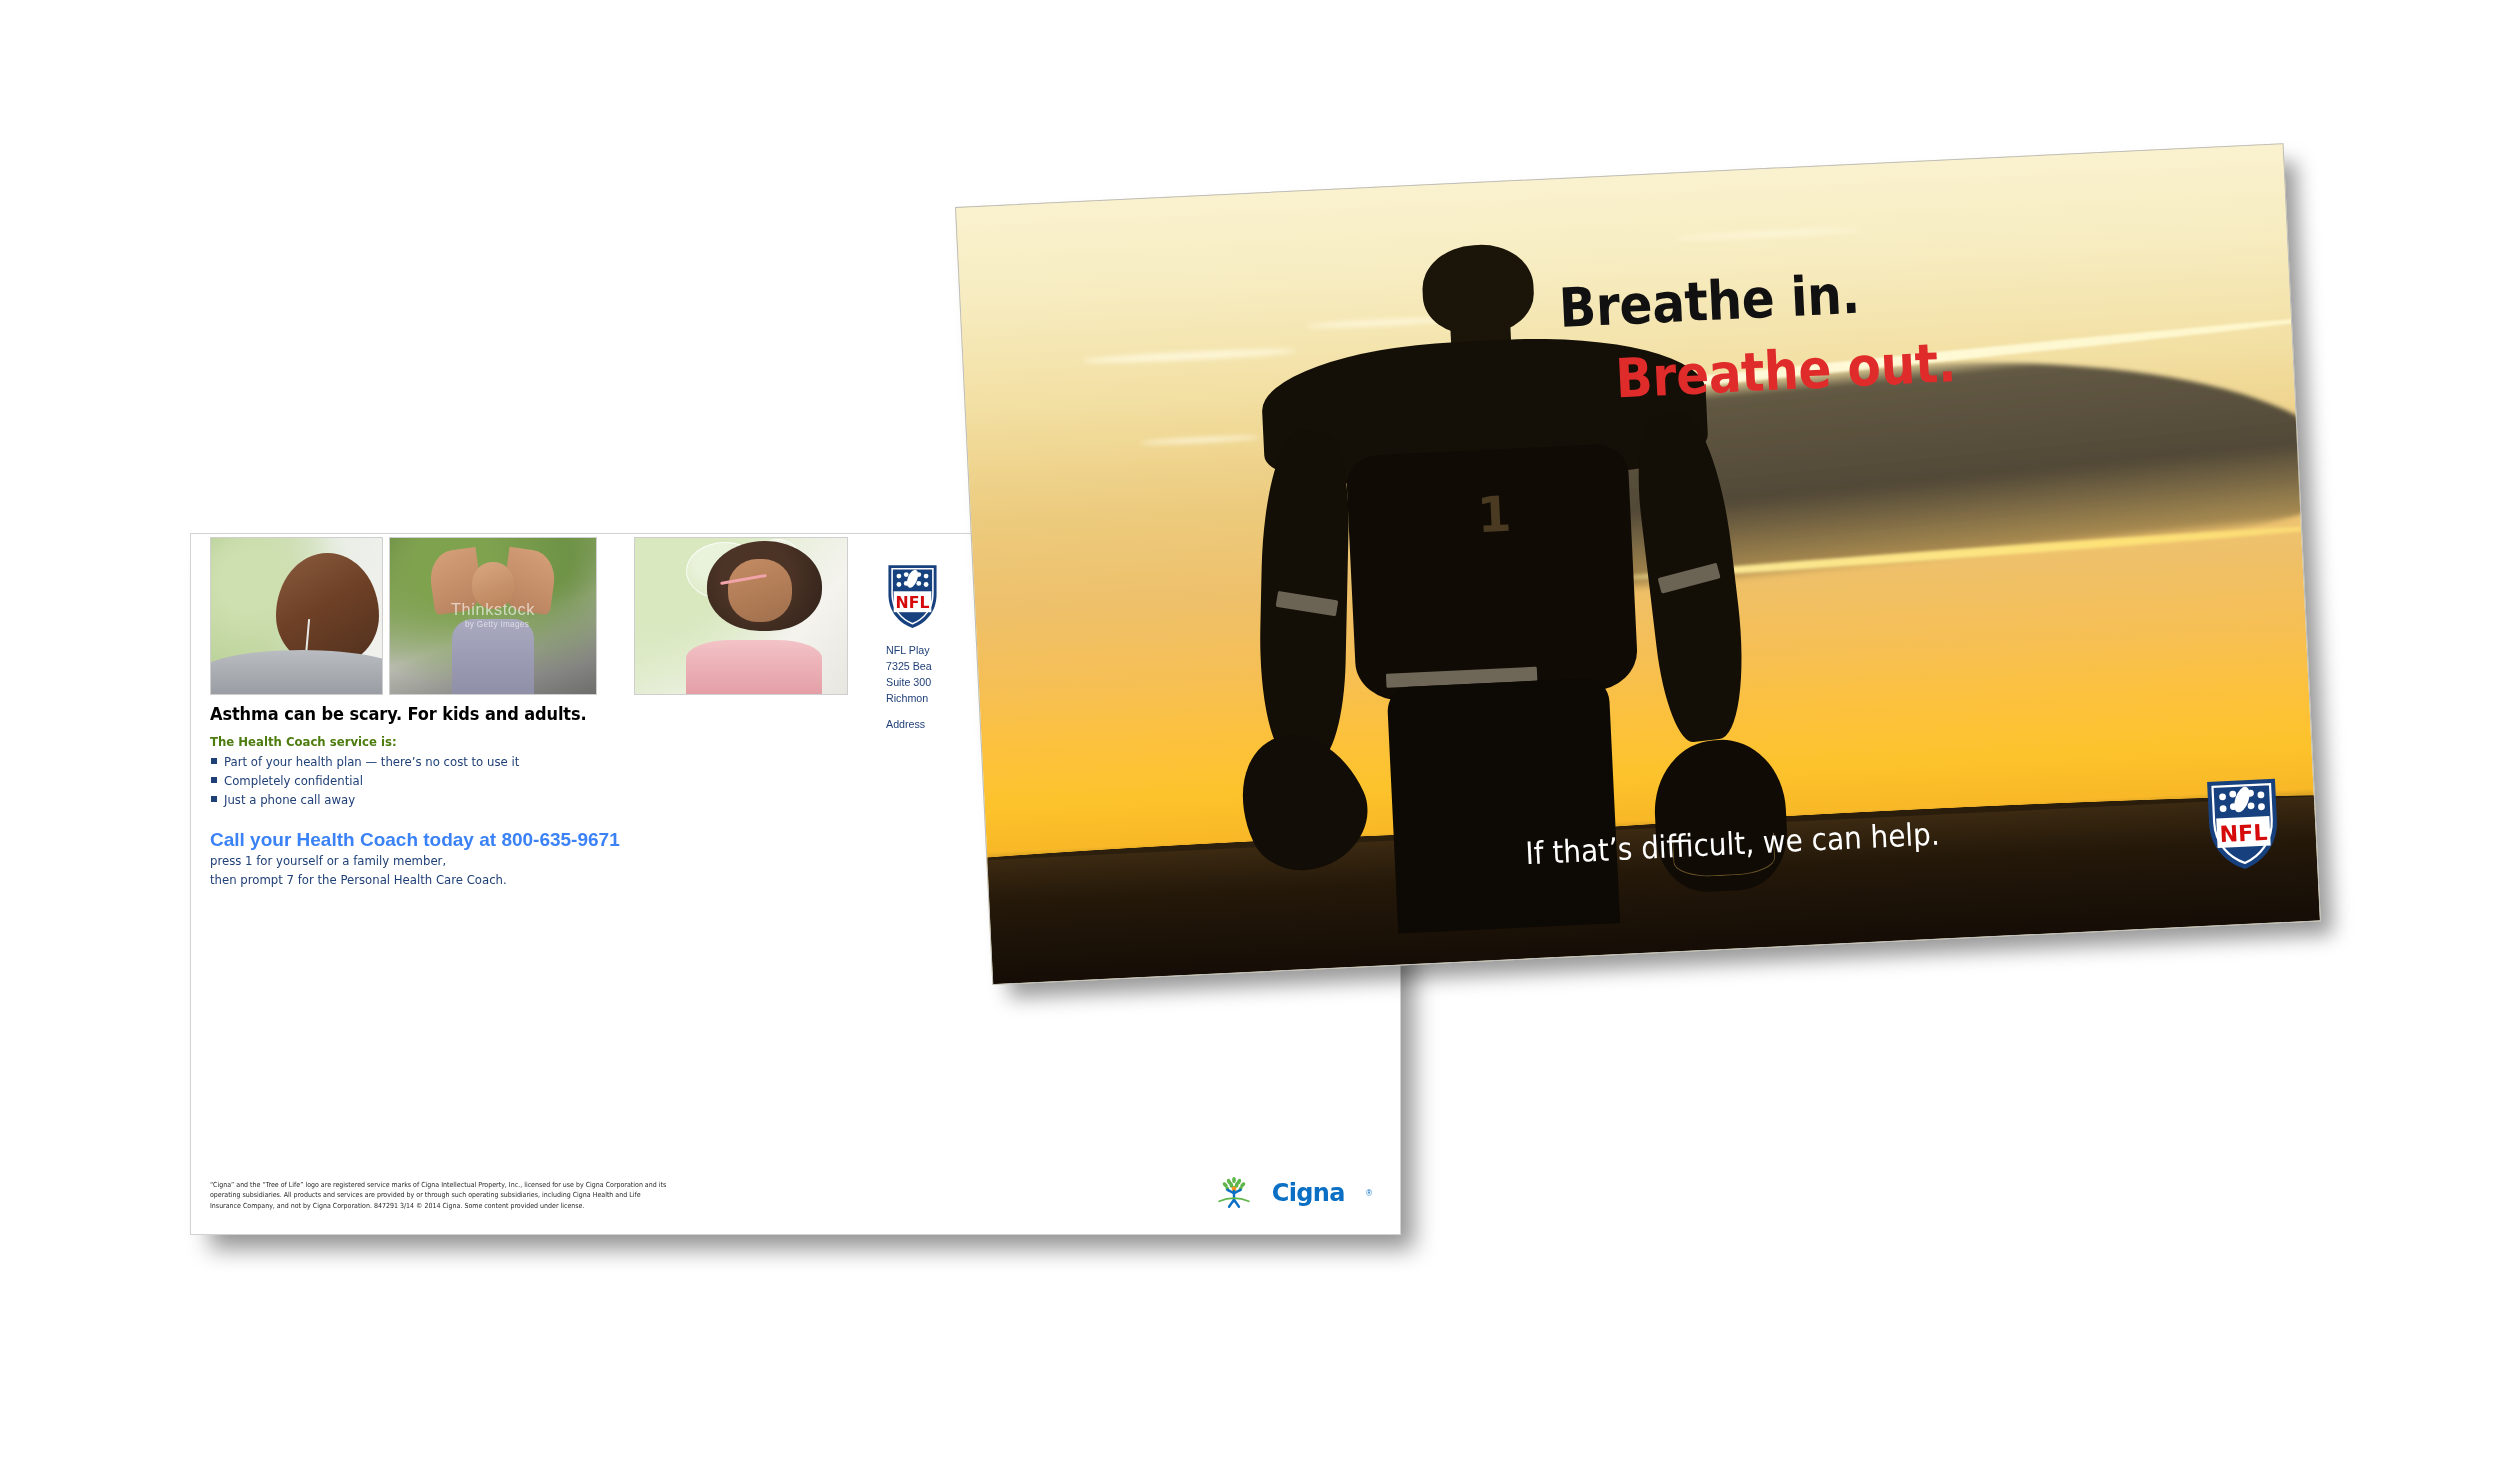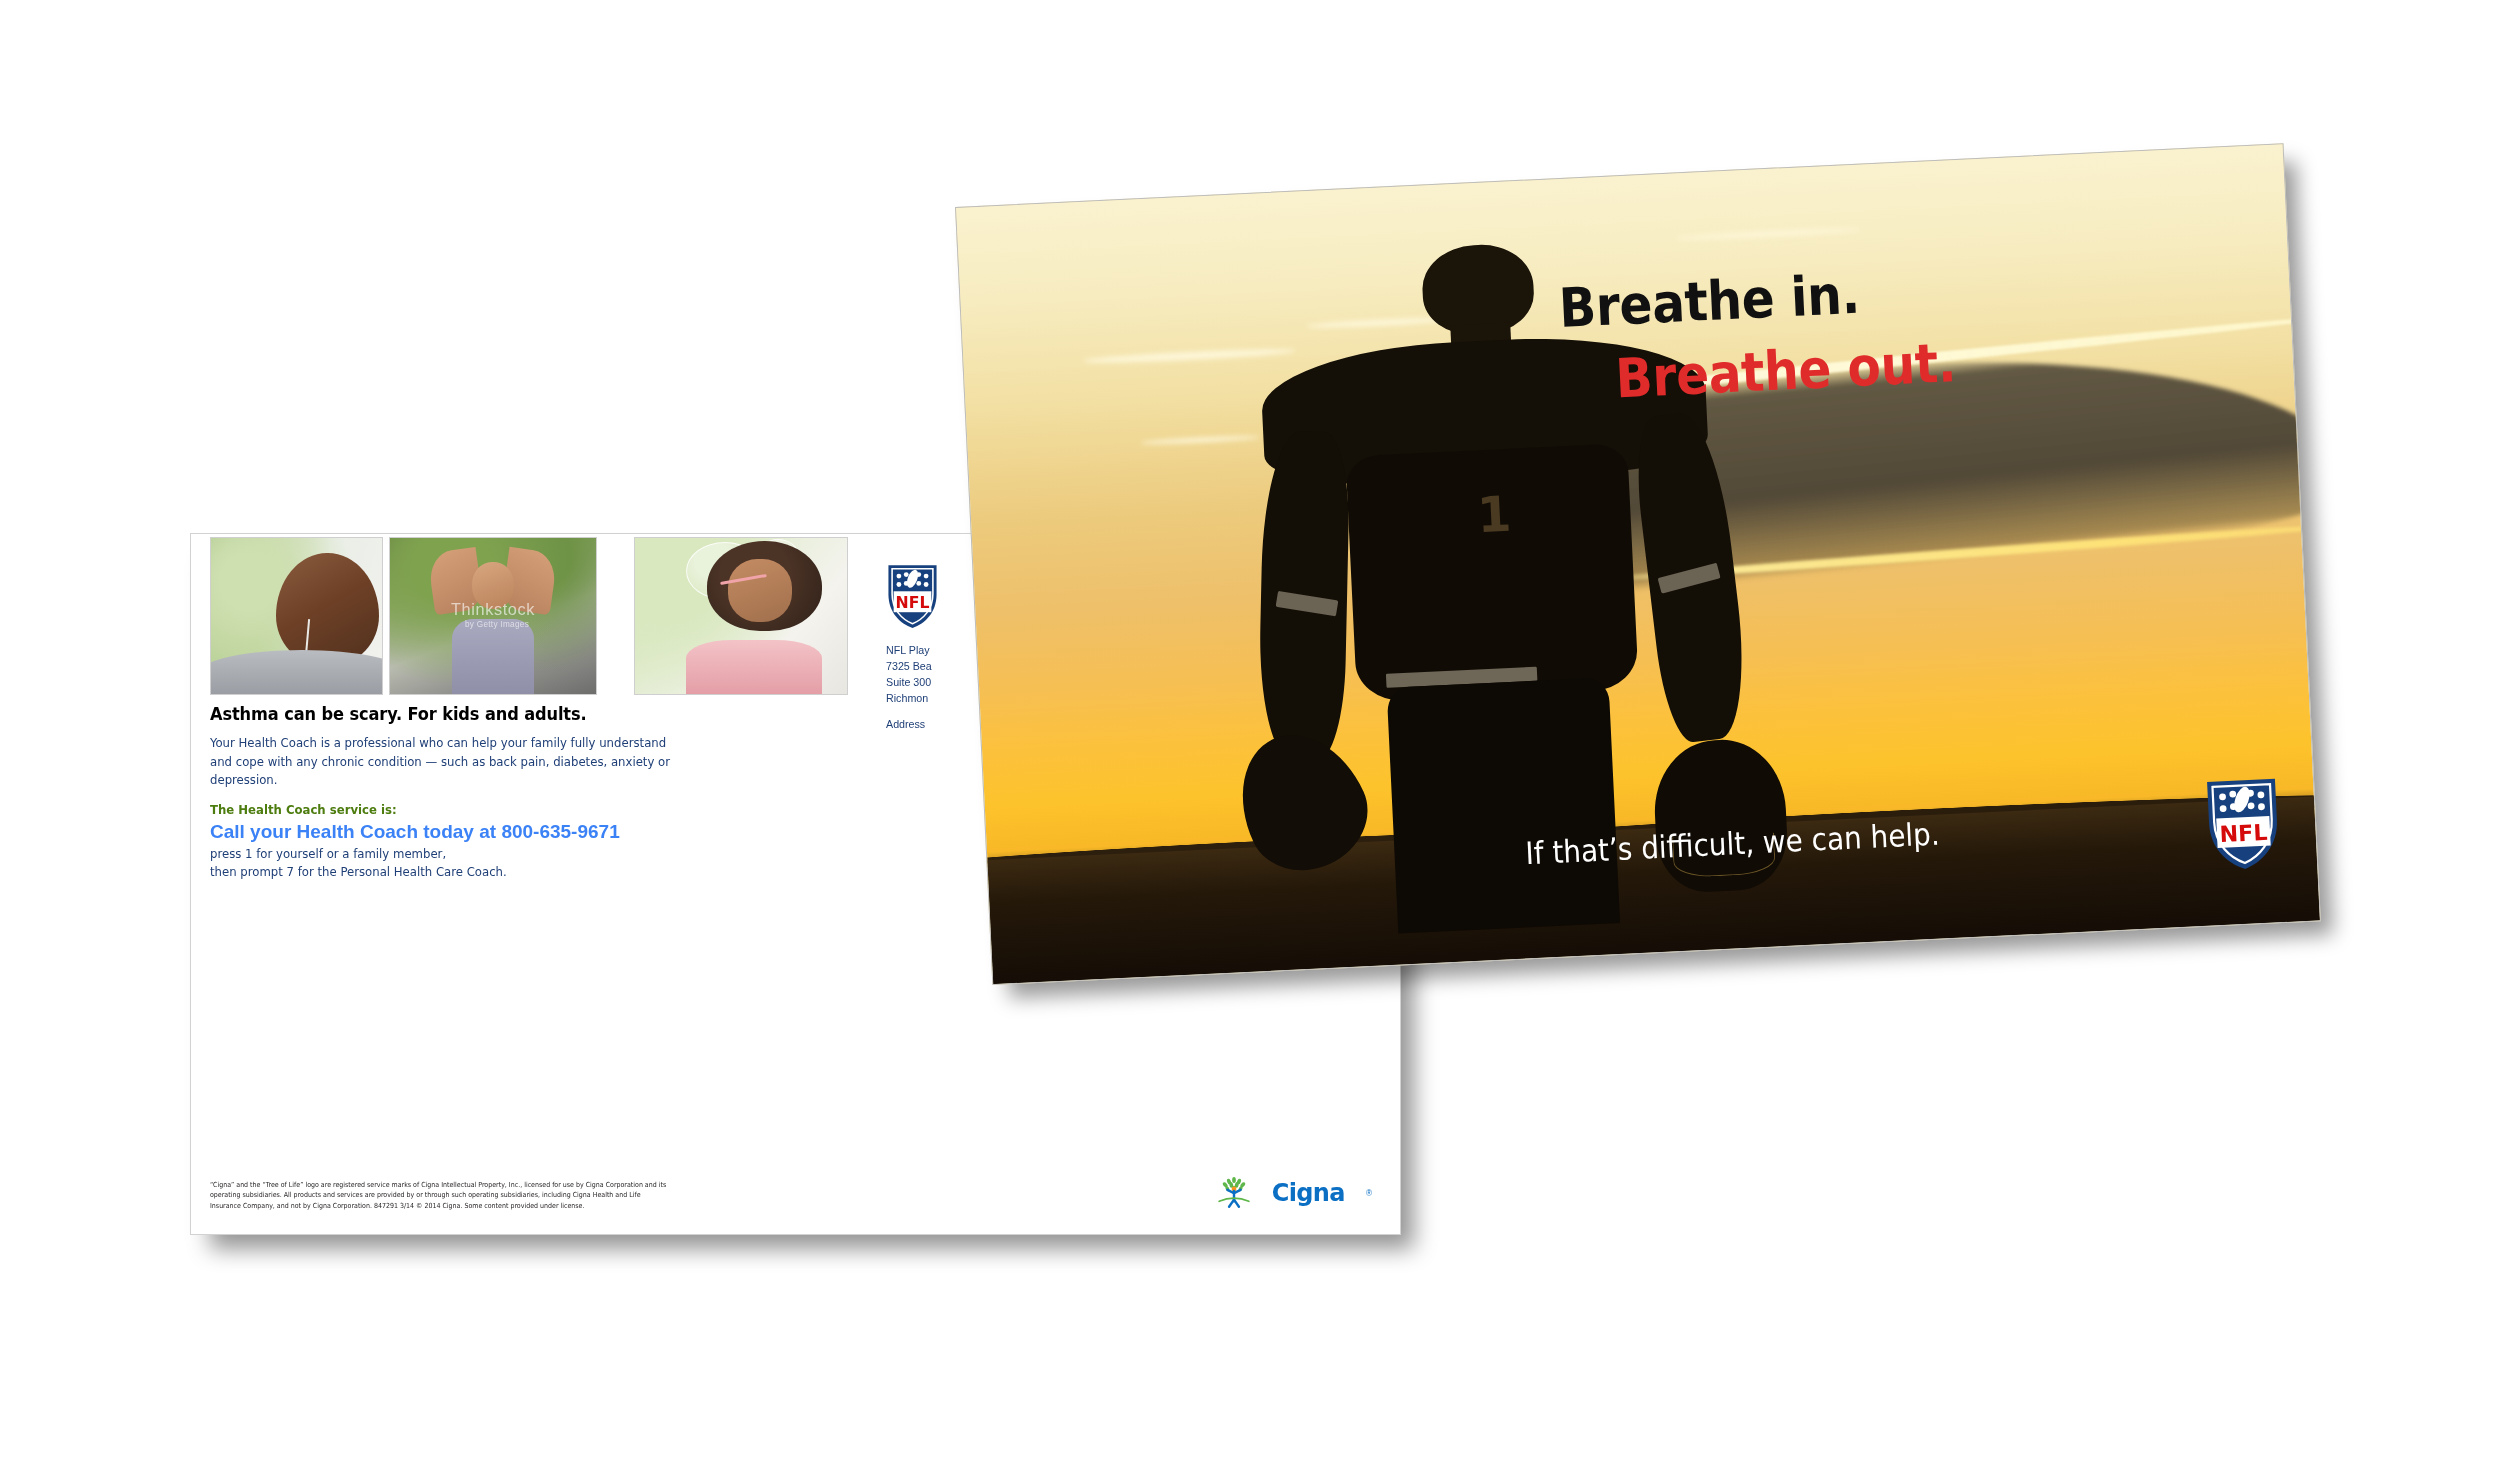--- a/index.html
+++ b/index.html
@@ -233,23 +233,27 @@
         <div>7325 Bea</div>
         <div>Suite 300</div>
         <div>Richmon</div>
         <span class="gap"></span>
         <div>Address</div>
       </div>
     </div>
 
     <div class="back-body">
       <p class="headline-red">Asthma can be scary. For kids and adults.</p>
-      <p class="body-blue">Your Health Coach is a professional who can help your family fully understand and cope with any chronic condition — such as back pain, diabetes, anxiety or depression.</p>
 
       <p class="sub-bold">The Health Coach service is:</p>
+      <ul class="bullets">
+        <li><span class="sq"></span><span>Part of your health plan — there’s no cost to use it</span></li>
+        <li><span class="sq"></span><span>Completely confidential</span></li>
+        <li><span class="sq"></span><span>Just a phone call away</span></li>
+      </ul>
 
       <p class="cta-bold">Call your Health Coach today at 800-635-9671</p>
       <div class="cta-line">press 1 for yourself or a family member,</div>
       <div class="cta-line">then prompt 7 for the Personal Health Care Coach.</div>
     </div>
 
     <div class="legal">“Cigna” and the “Tree of Life” logo are registered service marks of Cigna Intellectual Property, Inc., licensed for use by Cigna Corporation and its operating subsidiaries. All products and services are provided by or through such operating subsidiaries, including Cigna Health and Life Insurance Company, and not by Cigna Corporation. 847291 3/14 © 2014 Cigna. Some content provided under license.</div>
 
     <div class="cigna">
       <span>

